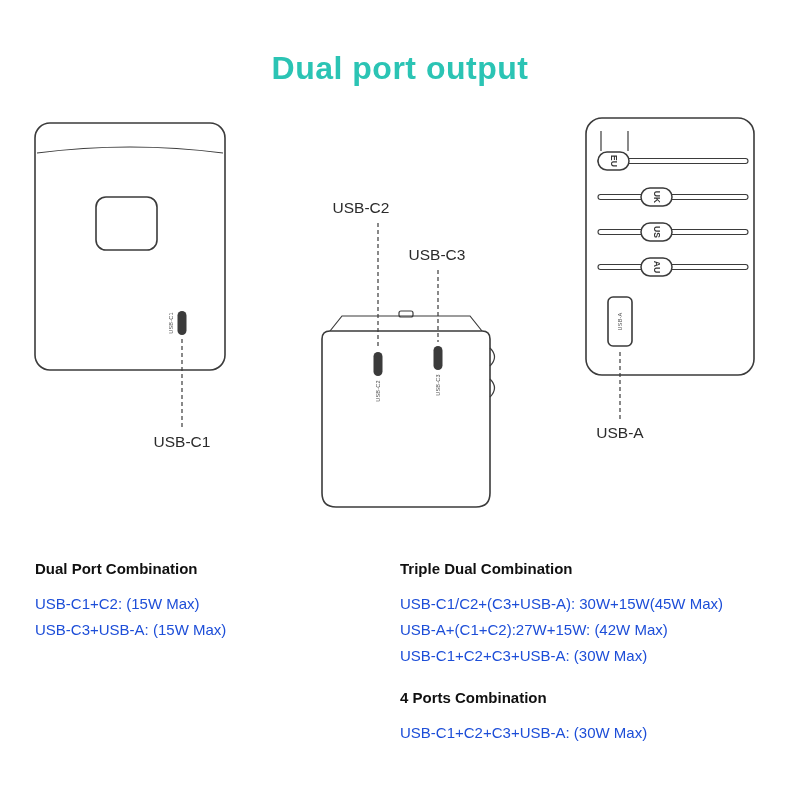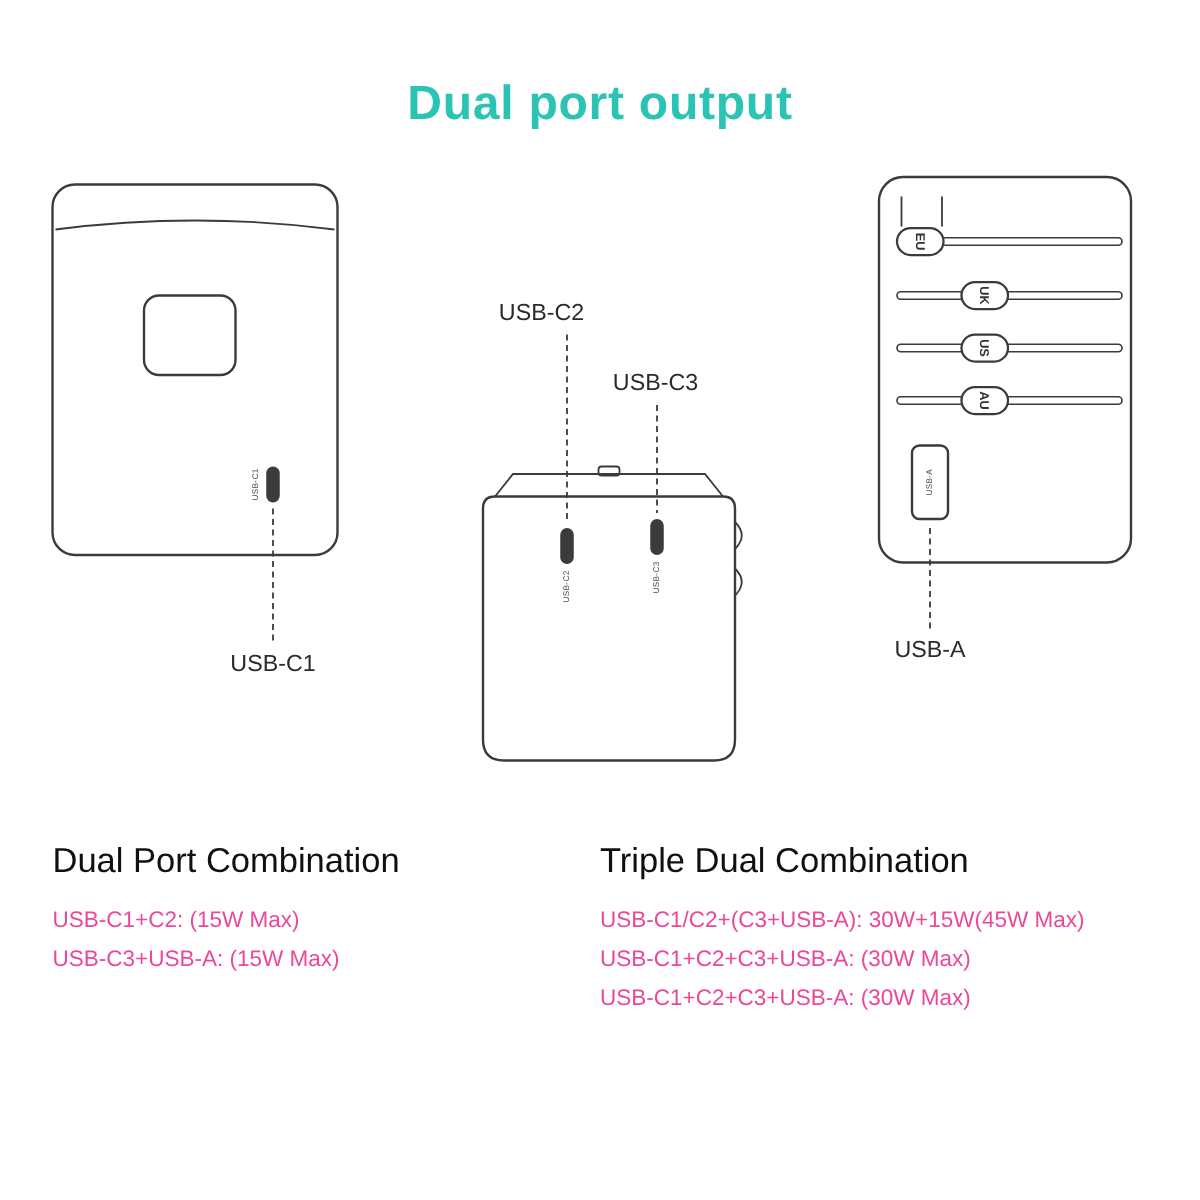--- a/index.html
+++ b/index.html
@@ -22,23 +22,23 @@
   .channel   { fill:#ffffff; stroke:var(--line,#3b3b3b); stroke-width:1.1; }
   .pill      { fill:#ffffff; stroke:var(--line,#3b3b3b); stroke-width:1.5; }
 
   .svg-label { font-size:15.5px; fill:#2b2b2b; }
   .svg-tiny  { font-size:5.5px;  fill:#4a4a4a; letter-spacing:.2px; }
   .pill-text { font-size:8.5px; font-weight:700; fill:#333333; }
 
   .specs { position:absolute; }
   .specs-left  { left:35px;  top:560px; width:350px; }
   .specs-right { left:400px; top:560px; width:385px; }
-  .spec-heading { font-size:23px; font-weight:400; color:#101010; margin-bottom:14px; }
+  .spec-heading { font-size:15px; font-weight:700; color:#101010; margin-bottom:14px; }
   .spec-heading.mt { margin-top:20px; }
-  .spec-line { font-size:15px; line-height:26px; color:#ec4899; white-space:nowrap; }
+  .spec-line { font-size:15px; line-height:26px; color:#1d4ed8; white-space:nowrap; }
 </style>
 </head>
 <body>
 
 <div class="page">
 
   <div class="title">Dual port output</div>
 
   <svg class="diagram" width="800" height="455" viewBox="0 0 800 455" xmlns="http://www.w3.org/2000/svg">
 
@@ -103,17 +103,19 @@
 
   <div class="specs specs-left">
     <div class="spec-heading">Dual Port Combination</div>
     <p class="spec-line">USB-C1+C2: (15W Max)</p>
     <p class="spec-line">USB-C3+USB-A: (15W Max)</p>
   </div>
 
   <div class="specs specs-right">
     <div class="spec-heading">Triple Dual Combination</div>
     <p class="spec-line">USB-C1/C2+(C3+USB-A): 30W+15W(45W Max)</p>
+    <p class="spec-line">USB-A+(C1+C2):27W+15W: (42W Max)</p>
     <p class="spec-line">USB-C1+C2+C3+USB-A: (30W Max)</p>
+    <div class="spec-heading mt">4 Ports Combination</div>
     <p class="spec-line">USB-C1+C2+C3+USB-A: (30W Max)</p>
   </div>
 
 </div>
 
 </body></html>

